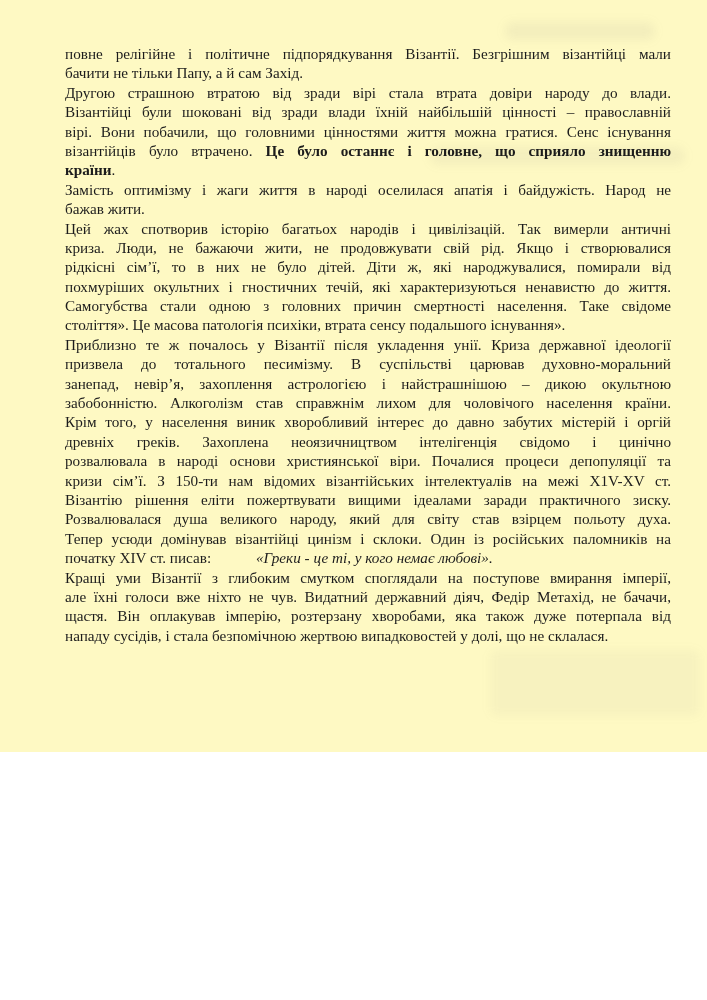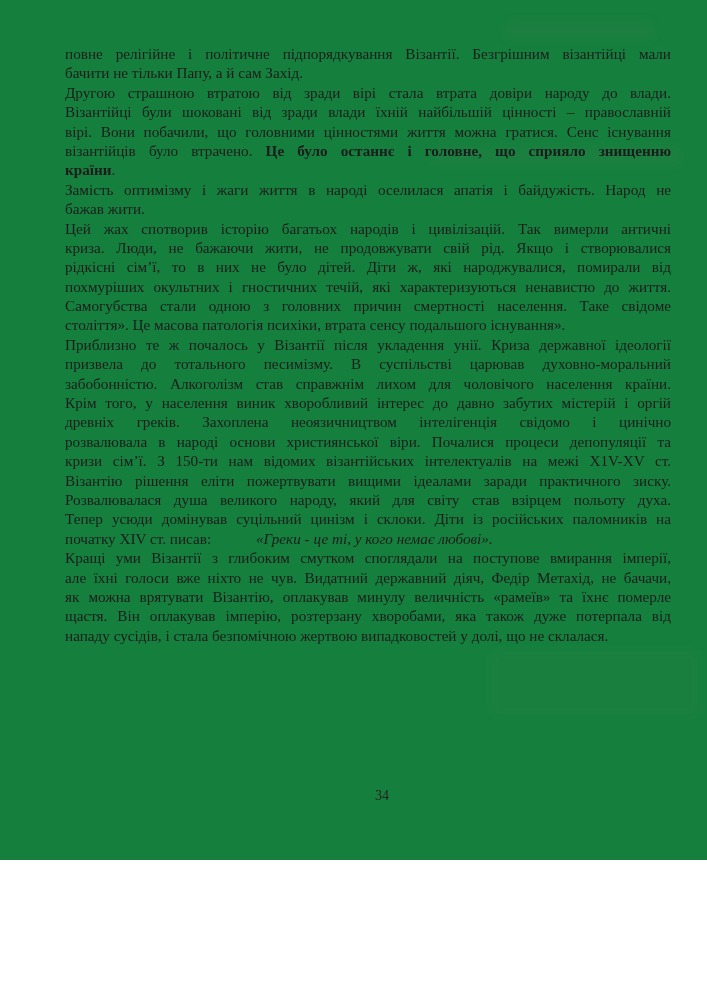--- a/index.html
+++ b/index.html
@@ -3,22 +3,22 @@
 <meta charset="utf-8">
 <style>
   html, body {
     margin: 0;
     padding: 0;
     background: #ffffff;
   }
   .page {
     position: relative;
     width: 707px;
-    height: 860px;
-    background: #15803d;
+    height: 752px;
+    background: #fef9c3;
     font-family: "Liberation Serif", "DejaVu Serif", serif;
     color: #1c1c1c;
     overflow: hidden;
   }
   .text-block {
     position: absolute;
     left: 65px;
     top: 44px;
     width: 606px;
     font-size: 15.2px;
@@ -76,30 +76,30 @@
       <div class="line"><span>Замість оптимізму і жаги життя в народі оселилася апатія і байдужість. Народ не</span></div>
       <div class="line last"><span>бажав жити.</span></div>
       <div class="line"><span>Цей жах спотворив історію багатьох народів і цивілізацій. Так вимерли античні</span></div>
       <div class="line"><span>криза. Люди, не бажаючи жити, не продовжувати свій рід. Якщо і створювалися</span></div>
       <div class="line"><span>рідкісні сім’ї, то в них не було дітей. Діти ж, які народжувалися, помирали від</span></div>
       <div class="line"><span>похмуріших окультних і гностичних течій, які характеризуються ненавистю до життя.</span></div>
       <div class="line"><span>Самогубства стали одною з головних причин смертності населення. Таке свідоме</span></div>
       <div class="line last"><span>століття». Це масова патологія психіки, втрата сенсу подальшого існування».</span></div>
       <div class="line"><span>Приблизно те ж почалось у Візантії після укладення унії. Криза державної ідеології</span></div>
       <div class="line"><span>призвела до тотального песимізму. В суспільстві царював духовно-моральний</span></div>
+      <div class="line"><span>занепад, невір’я, захоплення астрологією і найстрашнішою – дикою окультною</span></div>
       <div class="line"><span>забобонністю. Алкоголізм став справжнім лихом для чоловічого населення країни.</span></div>
       <div class="line"><span>Крім того, у населення виник хворобливий інтерес до давно забутих містерій і оргій</span></div>
       <div class="line"><span>древніх греків. Захоплена неоязичництвом інтелігенція свідомо і цинічно</span></div>
       <div class="line"><span>розвалювала в народі основи християнської віри. Почалися процеси депопуляції та</span></div>
       <div class="line"><span>кризи сім’ї. З 150-ти нам відомих візантійських інтелектуалів на межі X1V-XV ст.</span></div>
       <div class="line"><span>Візантію рішення еліти пожертвувати вищими ідеалами заради практичного зиску.</span></div>
       <div class="line"><span>Розвалювалася душа великого народу, який для світу став взірцем польоту духа.</span></div>
-      <div class="line"><span>Тепер усюди домінував суцільний цинізм і склоки. Діти із російських паломників на</span></div>
+      <div class="line"><span>Тепер усюди домінував візантійці цинізм і склоки. Один із російських паломників на</span></div>
       <div class="line last"><span>початку XIV ст. писав: </span><span class="i">«Греки - це ті, у кого немає любові».</span></div>
       <div class="line"><span>Кращі уми Візантії з глибоким смутком споглядали на поступове вмирання імперії,</span></div>
       <div class="line"><span>але їхні голоси вже ніхто не чув. Видатний державний діяч, Федір Метахід, не бачачи,</span></div>
-      <div class="line"><span>як можна врятувати Візантію, оплакував минулу величність «рамеїв» та їхнє померле</span></div>
       <div class="line"><span>щастя. Він оплакував імперію, розтерзану хворобами, яка також дуже потерпала від</span></div>
       <div class="line last"><span>нападу сусідів, і стала безпомічною жертвою випадковостей у долі, що не склалася.</span></div>
     </div>
 
   <div class="page-number">34</div>
 </div>
 
 </body></html>

